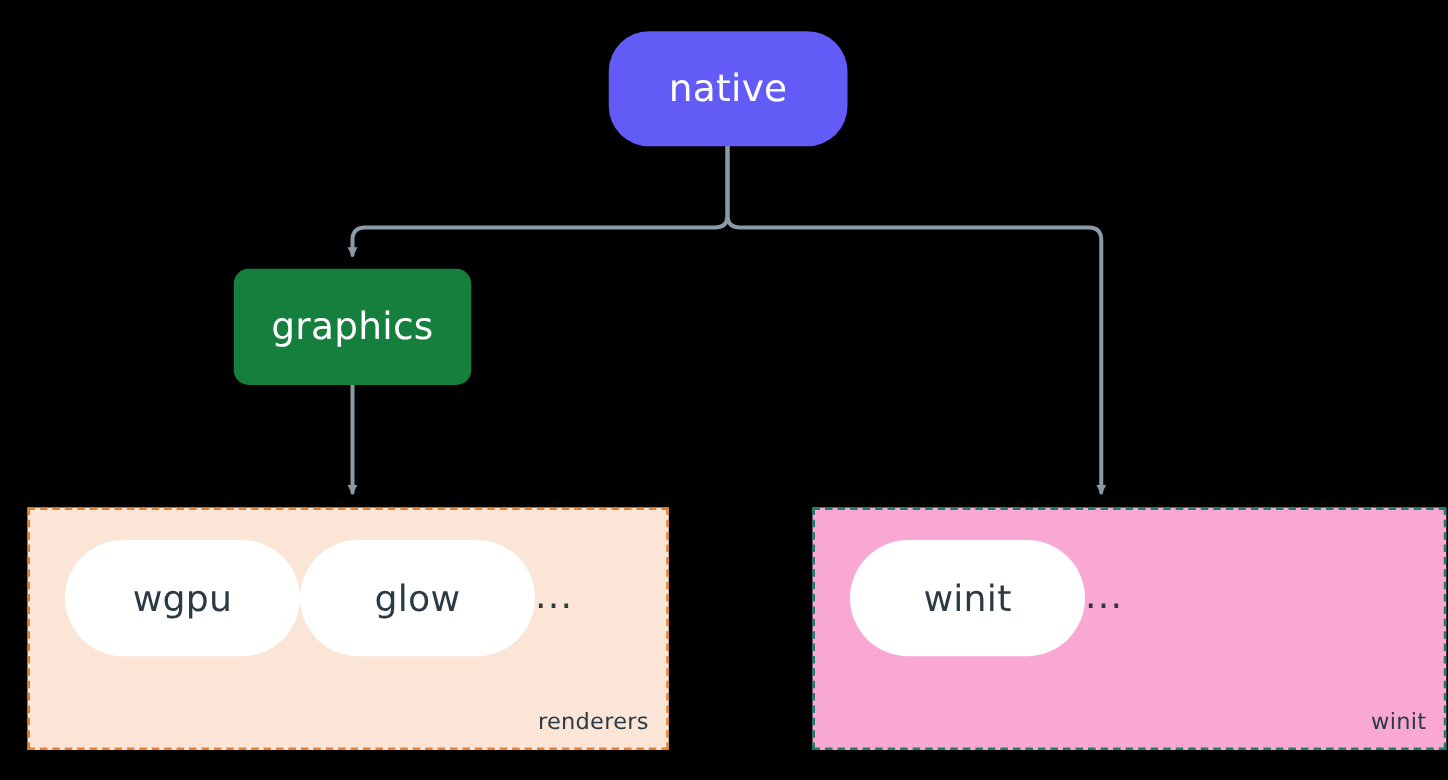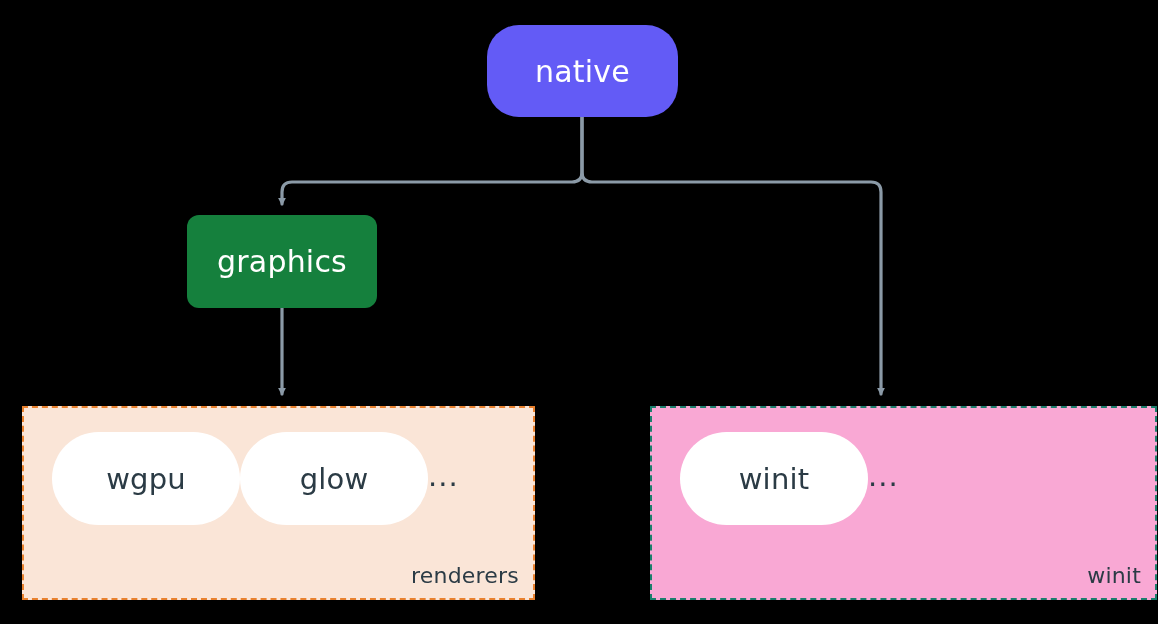--- a/index.html
+++ b/index.html
@@ -65,21 +65,21 @@
     left: 624px; top: 406px;
     width: 507px; height: 194px;
     background: #f9a8d4;
     border: 2px dashed #1b7f6c;
     margin-left: 26px;
   }
   .group-label {
     position: absolute;
     right: 14px;
     bottom: 10px;
-    font-size: 22px;
+    font-size: 18px;
     color: #2b3b45;
     letter-spacing: 0.2px;
   }
   .pill-row {
     position: absolute;
     left: 0;
     top: 24px;
     display: flex;
     align-items: center;
     padding-left: 28px;

